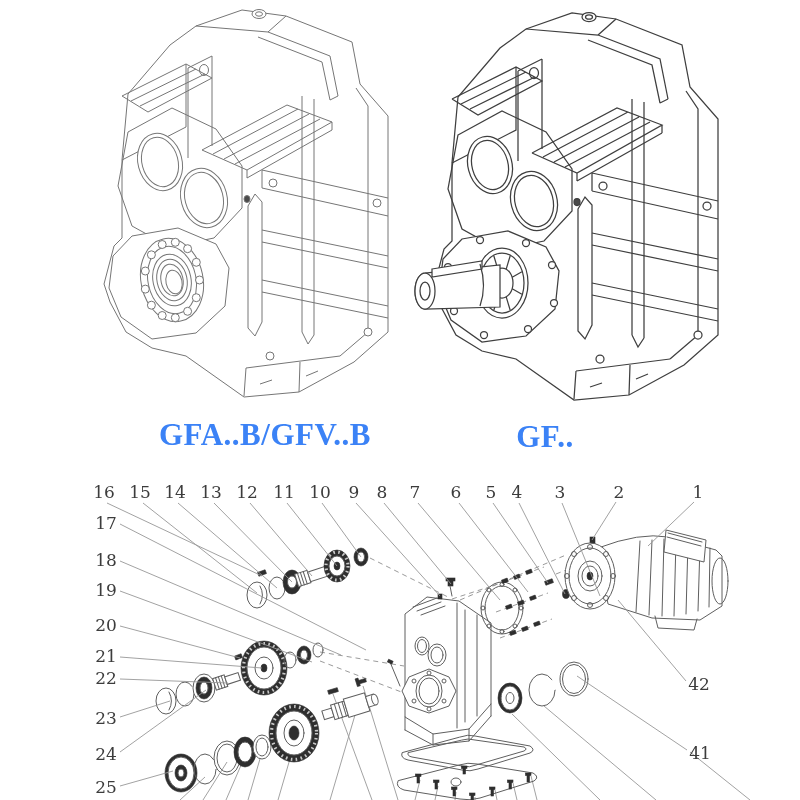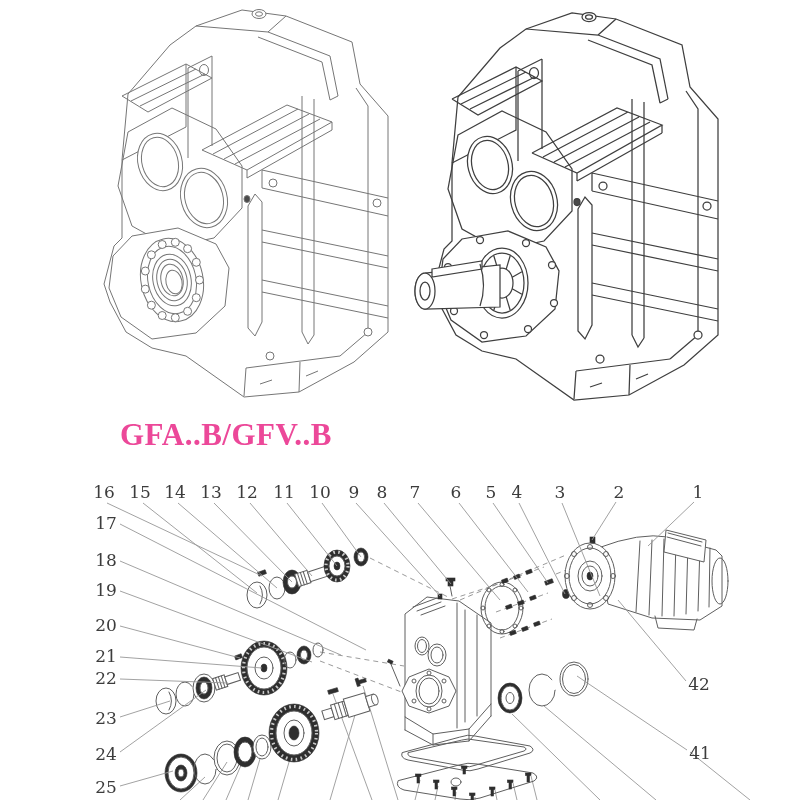--- a/index.html
+++ b/index.html
@@ -17,22 +17,22 @@
   .ln  { fill:none; stroke:#5f5f5f; stroke-width:1; stroke-linejoin:round; stroke-linecap:round; }
   .wf  { fill:#ffffff; stroke:#5f5f5f; stroke-width:1; }
   .dk  { fill:#2e2e2e; stroke:#2e2e2e; stroke-width:0.6; }
   .teeth { fill:none; stroke:#c9c9c9; stroke-width:3.2; stroke-dasharray:1.6 3.4; }
   .balls { fill:none; stroke:#ffffff; stroke-width:3;  stroke-dasharray:2 3.6; }
   .dashed { fill:none; stroke:#8f8f8f; stroke-width:0.9; stroke-dasharray:5 4; }
   .leader { stroke:#979797; stroke-width:0.9; fill:none; }
   .callout { font-family:"DejaVu Serif", serif; font-size:17px; fill:#3c3c3c; text-anchor:middle; }
 
   .model-label { position:absolute; font-family:"Liberation Serif", serif;
-                 font-weight:bold; color:#ec4899; font-size:31px;
-                 letter-spacing:0.5px; text-align:left; white-space:nowrap; }
+                 font-weight:bold; color:#3b82f6; font-size:31px;
+                 letter-spacing:0.5px; text-align:center; white-space:nowrap; }
   .model-label.left  { left:120px; top:417px; width:290px; }
   .model-label.right { left:480px; top:419px; width:130px; }
 </style>
 </head>
 <body>
 
 <div class="page">
 
 <svg class="art" width="800" height="800" viewBox="0 0 800 800">
   <defs>
@@ -387,14 +387,15 @@
         <line x1="120" y1="786" x2="173" y2="771" class="leader"></line>
         <text x="106" y="793" class="callout">25</text>
         <line x1="686" y1="681" x2="618" y2="600" class="leader"></line>
         <text x="699" y="690" class="callout">42</text>
         <line x1="687" y1="750" x2="577" y2="676" class="leader"></line>
         <text x="700" y="759" class="callout">41</text>
       </g>
 </svg>
 
 <div class="model-label left">GFA..B/GFV..B</div>
+<div class="model-label right">GF..</div>
 
 </div>
 
 </body></html>

